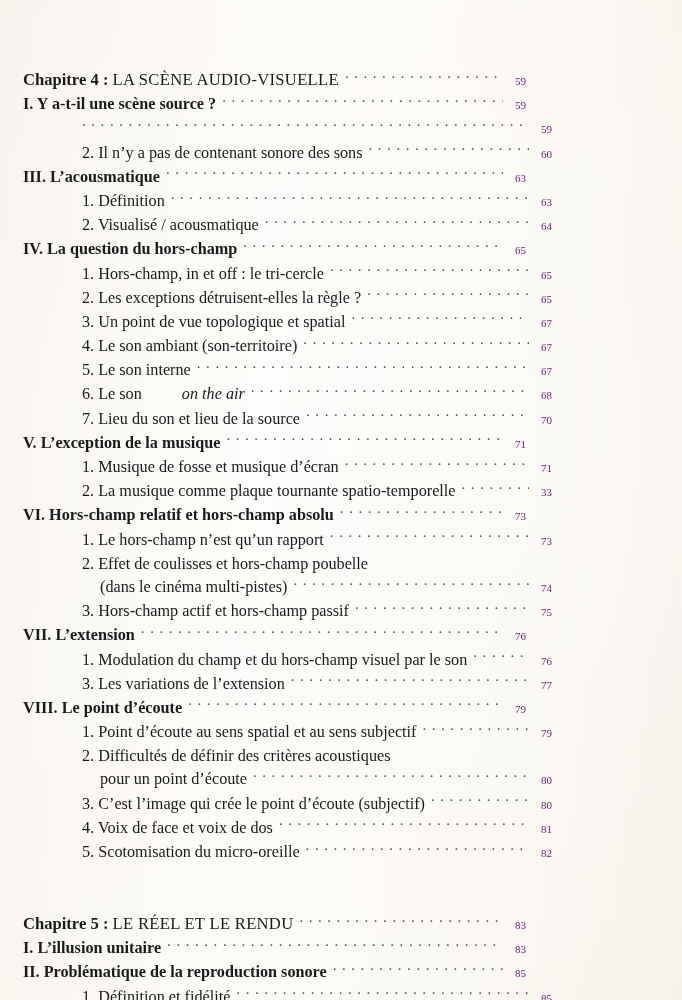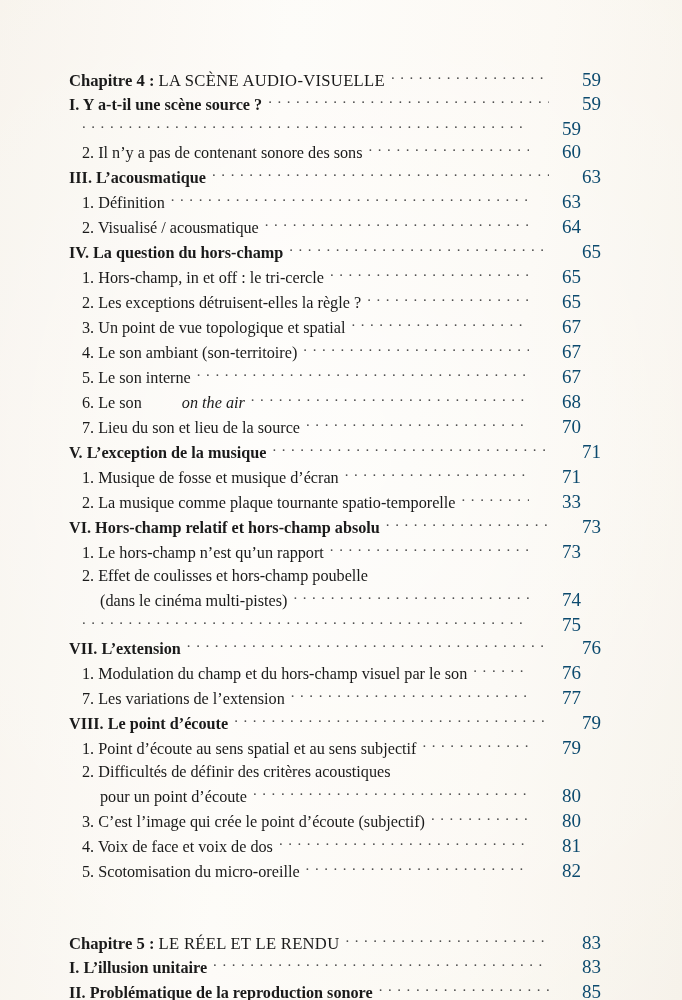--- a/index.html
+++ b/index.html
@@ -50,21 +50,21 @@
     position: relative;
     z-index: 2;
     padding: 68px 0 0 0;
   }
 
   .entry {
     position: relative;
     display: flex;
     align-items: baseline;
     width: 532px;
-    margin-left: 69px;
+    margin-left: 23px;
     line-height: 23px;
     font-size: 16.2px;
     white-space: nowrap;
   }
 
   
   .label {
     flex: 0 0 auto;
     padding-right: 6px;
   }
@@ -83,24 +83,23 @@
     left: 0;
     bottom: 0.03em;
     white-space: nowrap;
     color: #4c4c4c;
     font-size: 15px;
     letter-spacing: 0.9px;
   }
 
   .pageno {
     flex: 0 0 40px;
-    text-align: right;
     padding-left: 10px;
-    font-size: 19px;
-    color: #0c4a6e;
+    font-size: 11px;
+    color: #701a75;
   }
 
   
   .lvl-chapter .label { font-size: 16.6px; }
   .lvl-section  { }
   .lvl-sub      { margin-left: 82px; width: 499px; }
   .lvl-cont     { margin-left: 100px; width: 481px; }
 
   
   .bold   { font-weight: bold; }
@@ -222,35 +221,36 @@
       <span class="label"><span class="normal">2. Effet de coulisses et hors-champ poubelle</span></span>
       <span class="leader"></span>
       <span class="pageno"></span>
     </div>
     <div class="entry lvl-cont">
       <span class="label"><span class="normal">(dans le cinéma multi-pistes)</span></span>
       <span class="leader"></span>
       <span class="pageno">74</span>
     </div>
     <div class="entry lvl-sub">
+      <span class="label"><span class="normal">3. Hors-champ actif et hors-champ passif</span></span>
       <span class="leader"></span>
       <span class="pageno">75</span>
     </div>
     <div class="entry lvl-section">
       <span class="label"><span class="bold">VII. L’extension</span></span>
       <span class="leader"></span>
       <span class="pageno">76</span>
     </div>
     <div class="entry lvl-sub">
       <span class="label"><span class="normal">1. Modulation du champ et du hors-champ visuel par le son</span></span>
       <span class="leader"></span>
       <span class="pageno">76</span>
     </div>
     <div class="entry lvl-sub">
-      <span class="label"><span class="normal">7. Les variations de l’extension</span></span>
+      <span class="label"><span class="normal">3. Les variations de l’extension</span></span>
       <span class="leader"></span>
       <span class="pageno">77</span>
     </div>
     <div class="entry lvl-section">
       <span class="label"><span class="bold">VIII. Le point d’écoute</span></span>
       <span class="leader"></span>
       <span class="pageno">79</span>
     </div>
     <div class="entry lvl-sub">
       <span class="label"><span class="normal">1. Point d’écoute au sens spatial et au sens subjectif</span></span>

